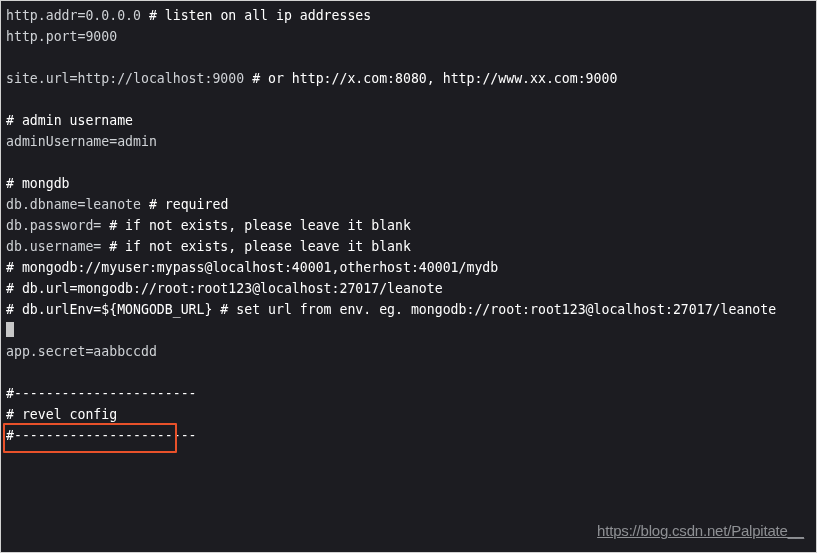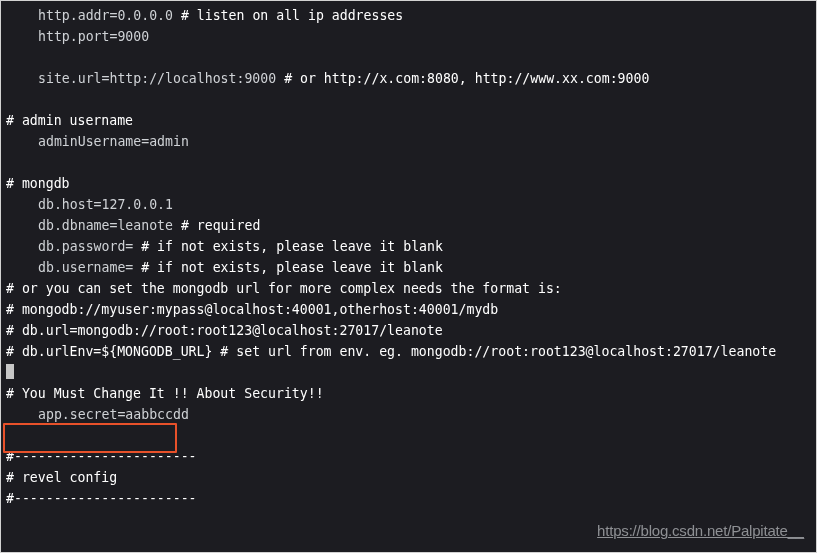--- a/index.html
+++ b/index.html
@@ -38,21 +38,20 @@
     font-family: "DejaVu Sans Mono", "Liberation Mono", monospace;
   }
   .line.blank {
     color: transparent;
   }
   .cmt {
     color: #ffffff;
   }
   .val {
     color: #cfd2d6;
-    margin-left: 32px;
   }
   .cursor-block {
     display: inline-block;
     width: 8px;
     height: 15px;
     background: #c7c7c7;
     vertical-align: -2px;
   }
   .highlight-box {
     position: absolute;
@@ -85,30 +84,27 @@
   <div class="code-area">
       <div class="line"><span class="val">http.addr=0.0.0.0 </span><span class="cmt"># listen on all ip addresses</span></div>
       <div class="line"><span class="val">http.port=9000</span></div>
       <div class="line blank">&nbsp;</div>
       <div class="line"><span class="val">site.url=http://localhost:9000 </span><span class="cmt"># or http://x.com:8080, http://www.xx.com:9000</span></div>
       <div class="line blank">&nbsp;</div>
       <div class="line"><span class="cmt"># admin username</span></div>
       <div class="line"><span class="val">adminUsername=admin</span></div>
       <div class="line blank">&nbsp;</div>
       <div class="line"><span class="cmt"># mongdb</span></div>
-      <div class="line"><span class="val">db.host=127.0.0.1</span></div>
       <div class="line"><span class="val">db.dbname=leanote </span><span class="cmt"># required</span></div>
       <div class="line"><span class="val">db.password= </span><span class="cmt"># if not exists, please leave it blank</span></div>
       <div class="line"><span class="val">db.username= </span><span class="cmt"># if not exists, please leave it blank</span></div>
-      <div class="line"><span class="cmt"># or you can set the mongodb url for more complex needs the format is:</span></div>
       <div class="line"><span class="cmt"># mongodb://myuser:mypass@localhost:40001,otherhost:40001/mydb</span></div>
       <div class="line"><span class="cmt"># db.url=mongodb://root:root123@localhost:27017/leanote</span></div>
       <div class="line"><span class="cmt"># db.urlEnv=${MONGODB_URL} # set url from env. eg. mongodb://root:root123@localhost:27017/leanote</span></div>
       <div class="line"><span class="cursor-block"></span></div>
-      <div class="line"><span class="cmt"># You Must Change It !! About Security!!</span></div>
       <div class="line"><span class="val">app.secret=aabbccdd</span></div>
       <div class="line blank">&nbsp;</div>
       <div class="line"><span class="cmt">#-----------------------</span></div>
       <div class="line"><span class="cmt"># revel config</span></div>
       <div class="line"><span class="cmt">#-----------------------</span></div>
     </div>
 
   <div class="highlight-box"></div>
 
   <div class="watermark">https://blog.csdn.net/Palpitate__</div>

